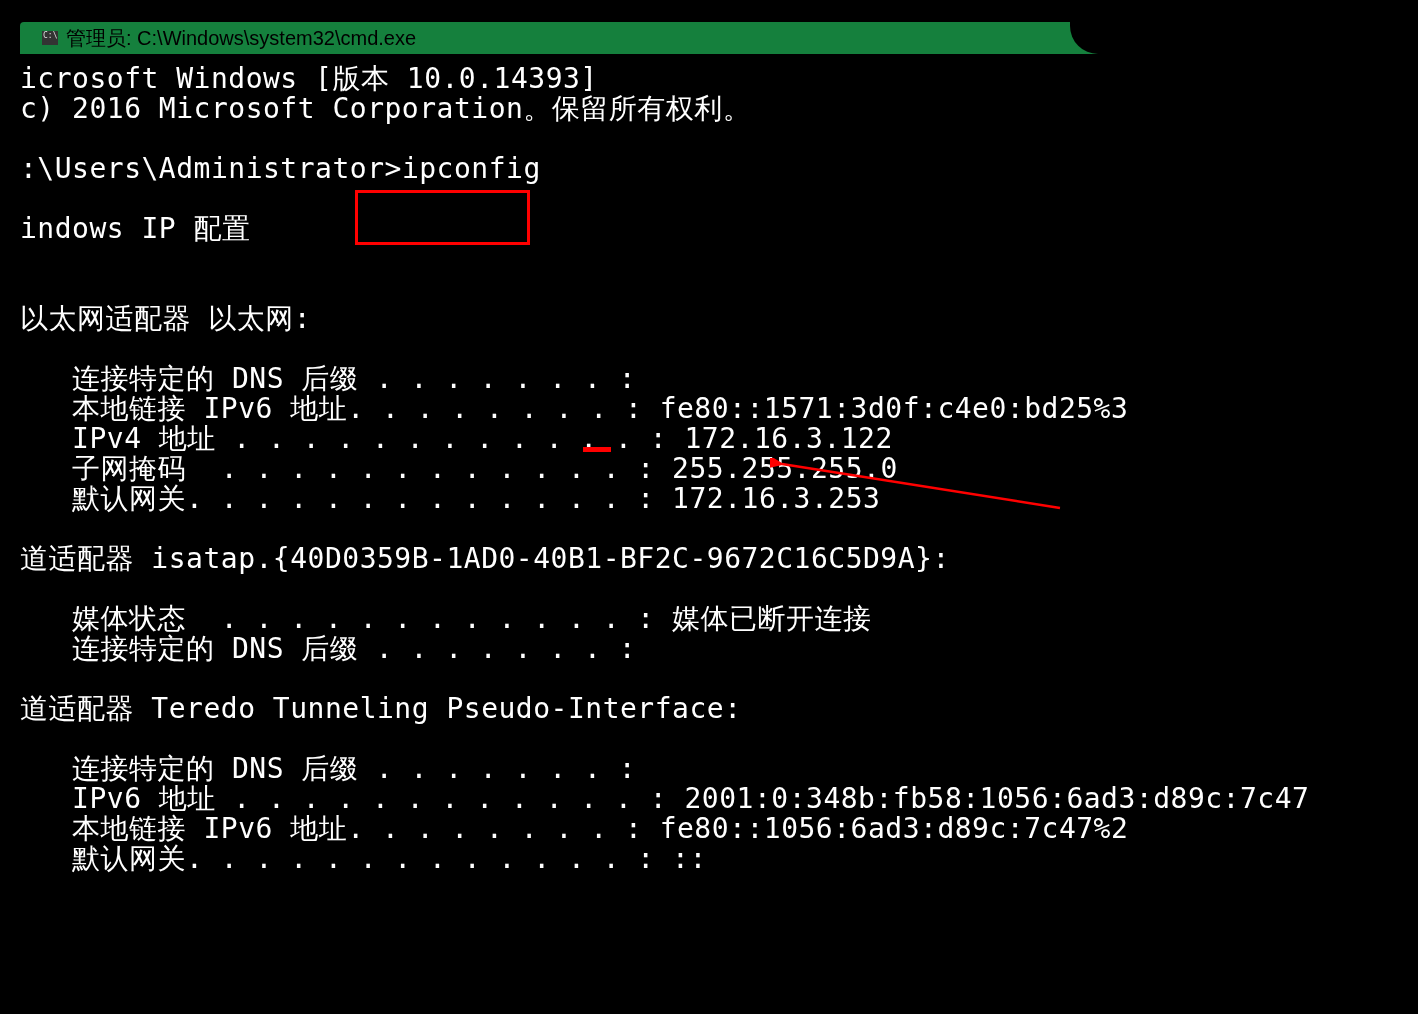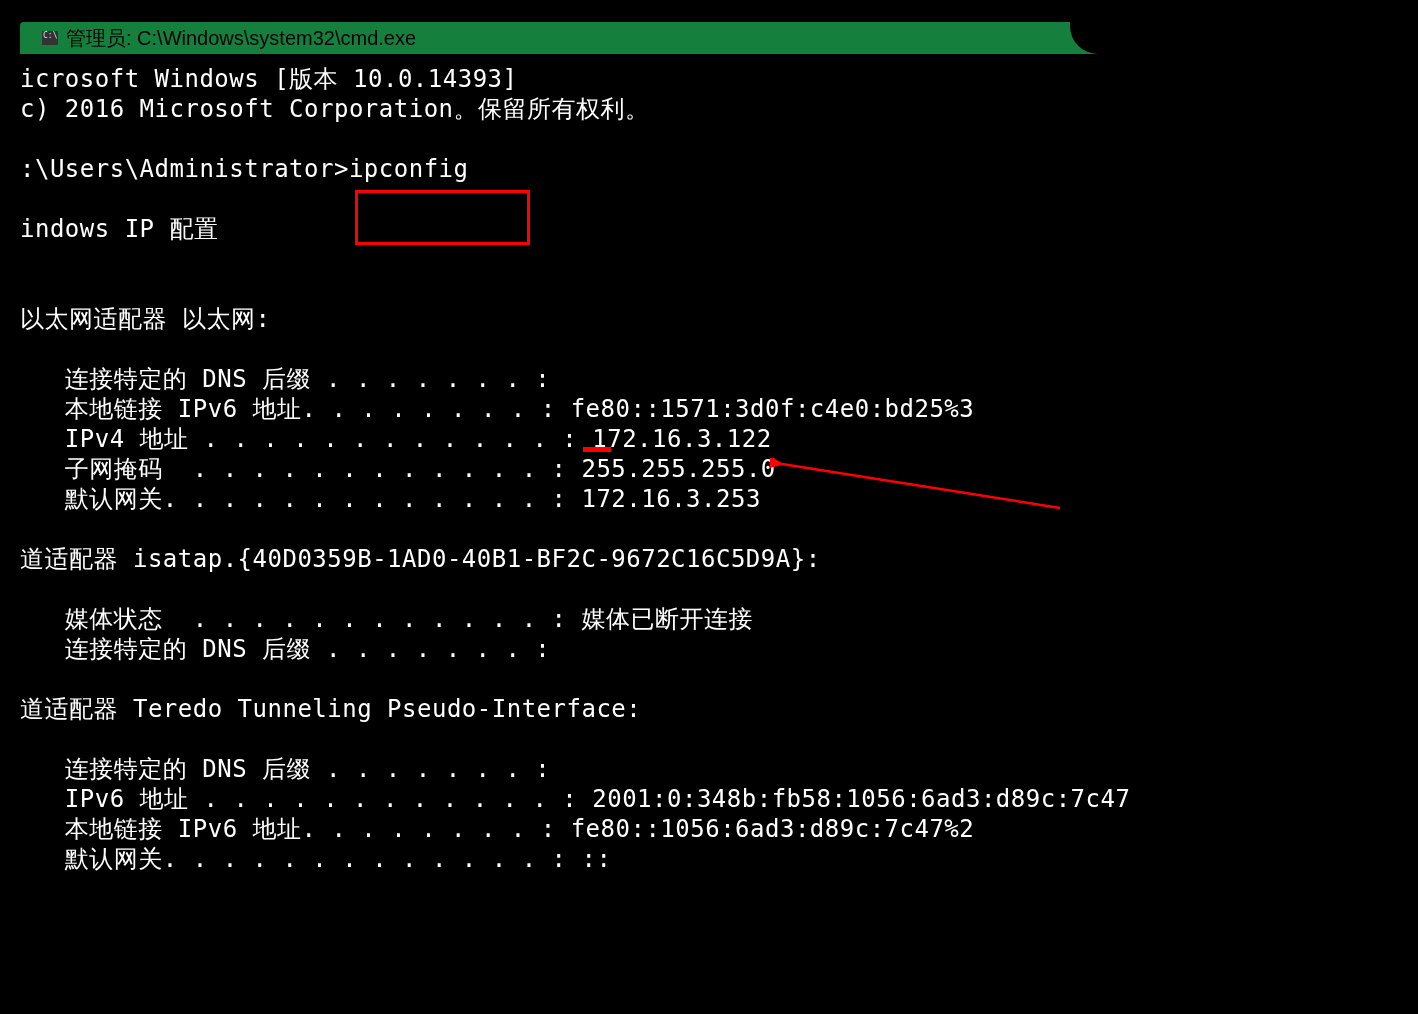--- a/index.html
+++ b/index.html
@@ -59,21 +59,21 @@
       line-height: 1;
     }
     .titlebar-text {
       font-family: "Microsoft YaHei", "SimSun", sans-serif;
       font-size: 20px;
       color: #000;
     }
     .terminal {
       background: #000;
       color: #fff;
-      font-size: 24px;
+      font-size: 28px;
       line-height: 30px;
       padding: 10px 0 0 0;
       white-space: pre;
       letter-spacing: 0.5px;
       font-family: "NSimSun", "SimSun", "Consolas", monospace;
     }
     .highlight-box {
       position: absolute;
       border: 3px solid #ff0000;
       pointer-events: none;

